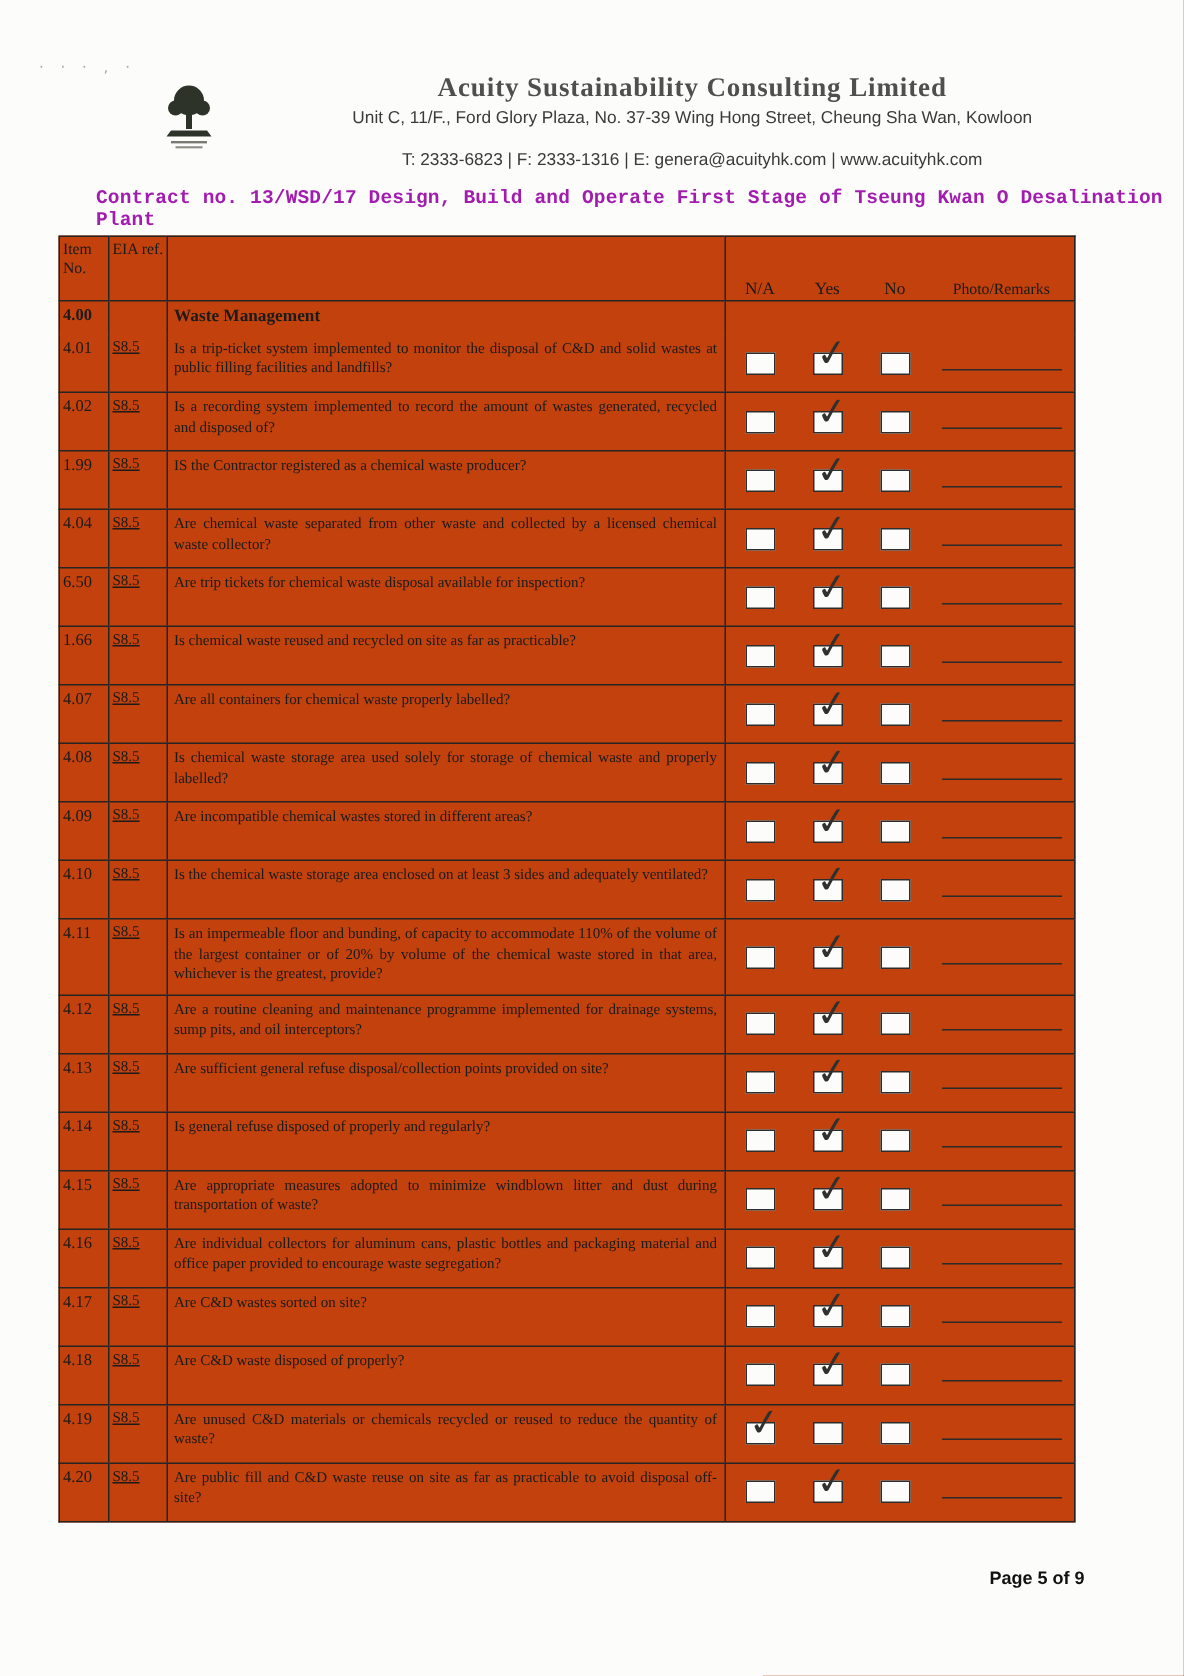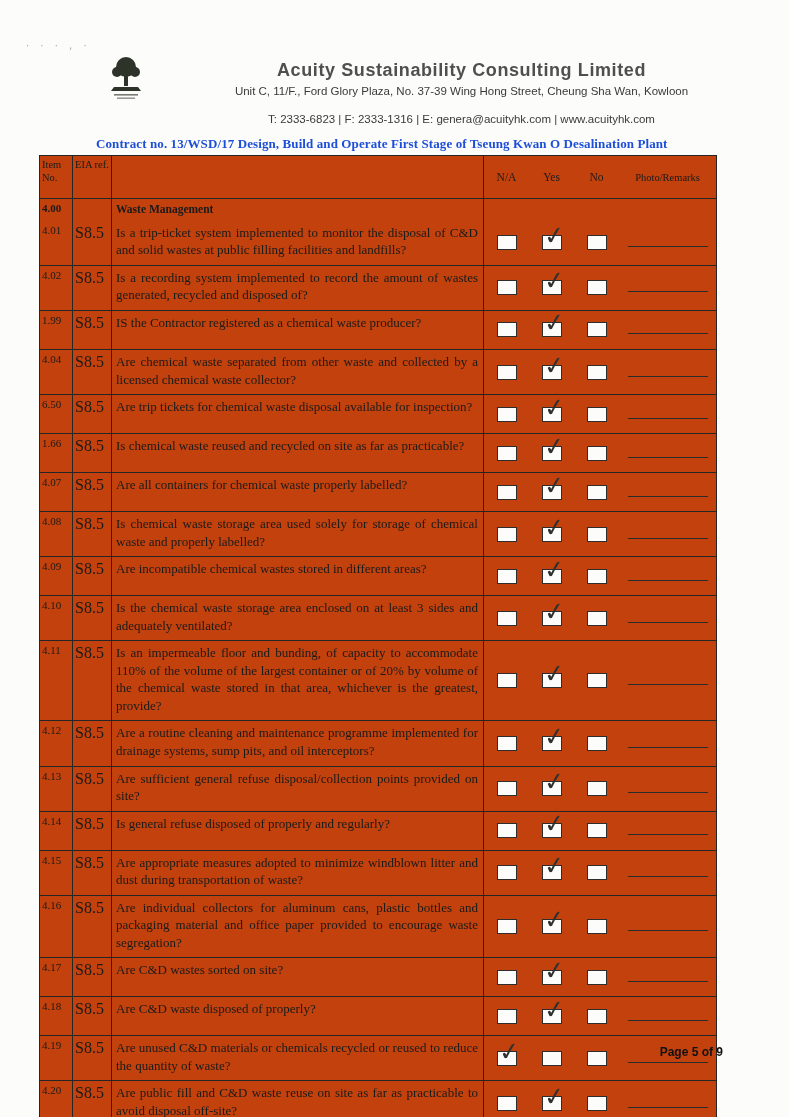--- a/index.html
+++ b/index.html
@@ -16,59 +16,59 @@
   }
   .pencil-marks {
     position:absolute; top:40px; left:26px;
     color:#a8a8a4; font-size:10px; letter-spacing:4px;
     font-family:"DejaVu Sans", sans-serif;
   }
   .letterhead { display:flex; align-items:flex-start; padding:48px 44px 0 106px; }
   .logo-wrap { width:46px; flex:0 0 46px; padding-top:6px; }
   .head-text { flex:1; text-align:center; padding-left:26px; }
   .company {
-    font-family:Liberation Sans, sans-serif; font-weight:bold;
-    font-size:18px; color:#4f4f4d; letter-spacing:.6px;margin-top:12px;
+    font-family:Liberation Serif, serif; font-weight:bold;
+    font-size:18px; color:#4f4f4d; letter-spacing:.6px;
   }
   .addr {
     font-family:"Liberation Sans", sans-serif; font-size:11.5px;
     color:#3a3a38; margin-top:4px;
   }
   .contact {
     font-family:"Liberation Sans", sans-serif; font-size:11.5px;
     color:#3a3a38; margin-top:16px;
   }
   .contract-title {
-    font-family:Liberation Serif, serif; font-weight:bold;
-    font-size:13px; color:#1d4ed8;
-    margin:11px 0 3px 96px; letter-spacing:.1px;
+    font-family:Liberation Mono, monospace; font-weight:bold;
+    font-size:13px; color:#a21caf;
+    margin:11px 0 3px 64px; letter-spacing:.1px;
   }
   table.checklist {
     border-collapse:collapse; table-layout:fixed;
     margin-left:39px; width:677px;
     border:1.6px solid #252525;
     background:#c2410c;
   }
   col.c-item { width:33px; }
   col.c-eia  { width:39px; }
   col.c-q    { width:372px; }
   col.c-ans  { width:233px; }
   th, td { border-left:1.2px solid #252525; vertical-align:top; }
   thead th { border-bottom:1.2px solid #252525; font-weight:normal; text-align:left; }
   tbody td { border-bottom:1.2px solid #252525; }
   tr.section-row td { border-bottom:none; }
   th.h-item, th.h-eia { font-size:10.5px; line-height:1.25; padding:2px 2px 14px 2px; }
   th.h-ans { padding:0; vertical-align:middle; }
-  .head-ans { display:flex; align-items:center; font-size:11.5px; height:40px; }
+  .head-ans { display:flex; align-items:flex-end; font-size:11.5px; height:40px; }
   .head-ans .slot-lbl { width:45px; text-align:center; }
   .head-ans .remarks-lbl { flex:1; text-align:center; font-size:10.5px; }
   td.cell-item { font-size:11px; padding:3px 2px; }
-  td.cell-eia  { font-size:16px; padding:3px 2px; }
+  td.cell-eia  { font-size:10px; padding:3px 2px;text-decoration:underline; }
   td.cell-q {
-    font-size:13px; line-height:1.35; padding:3px 5px 6px 4px;
+    font-size:10px; line-height:1.35; padding:3px 5px 6px 4px;
     text-align:justify;
   }
   tr.q-row { height:39px; }
   tr.section-row { height:20px; }
   tr.section-row .section-title { font-weight:bold; font-size:11.5px; padding:3px 4px; }
   td.cell-ans { padding:0; vertical-align:middle; }
   .answers { display:flex; align-items:center; }
   .cb-slot { width:45px; display:flex; justify-content:center; }
   .cb {
     position:relative; display:block;

